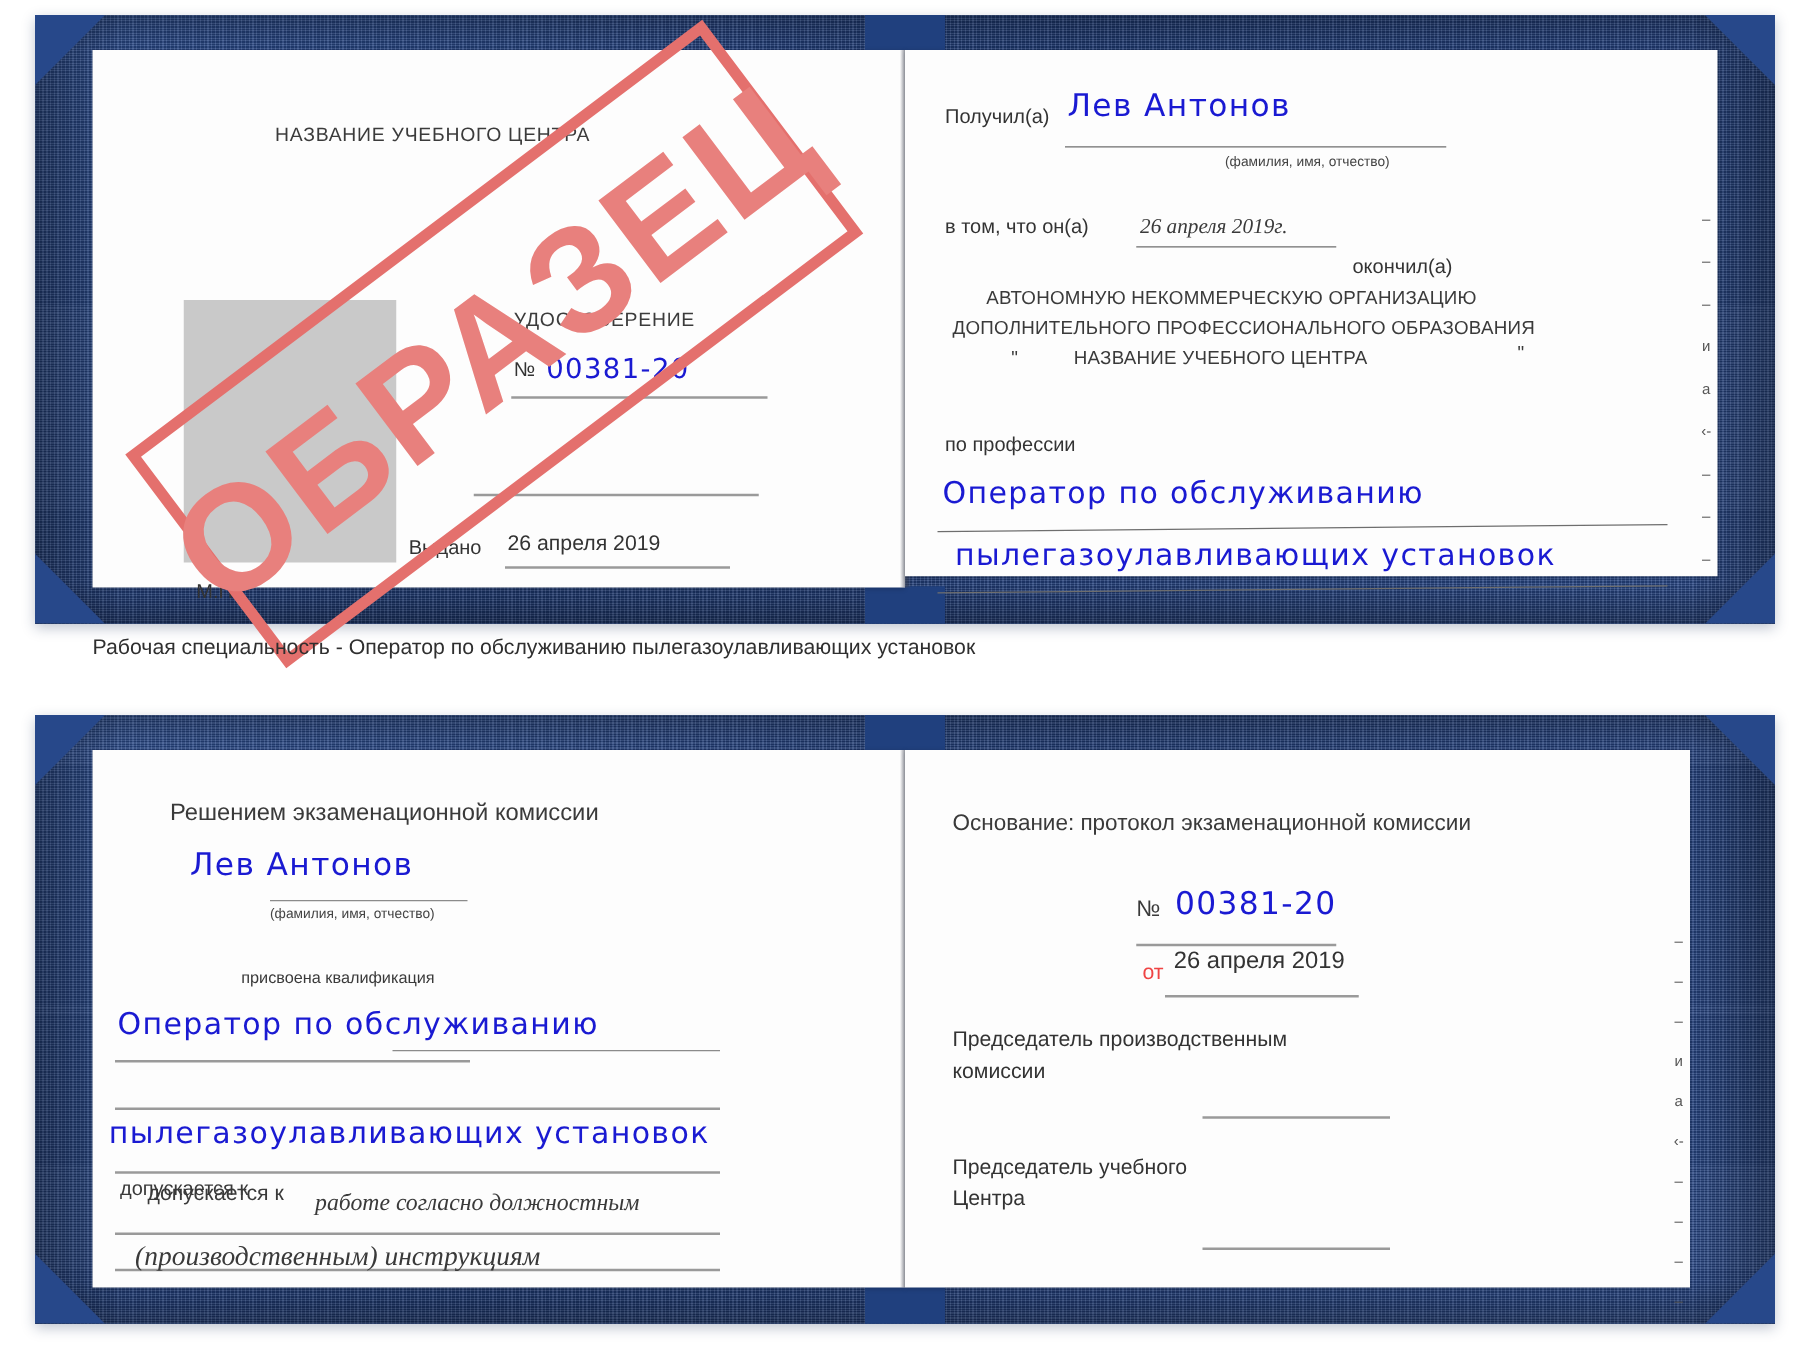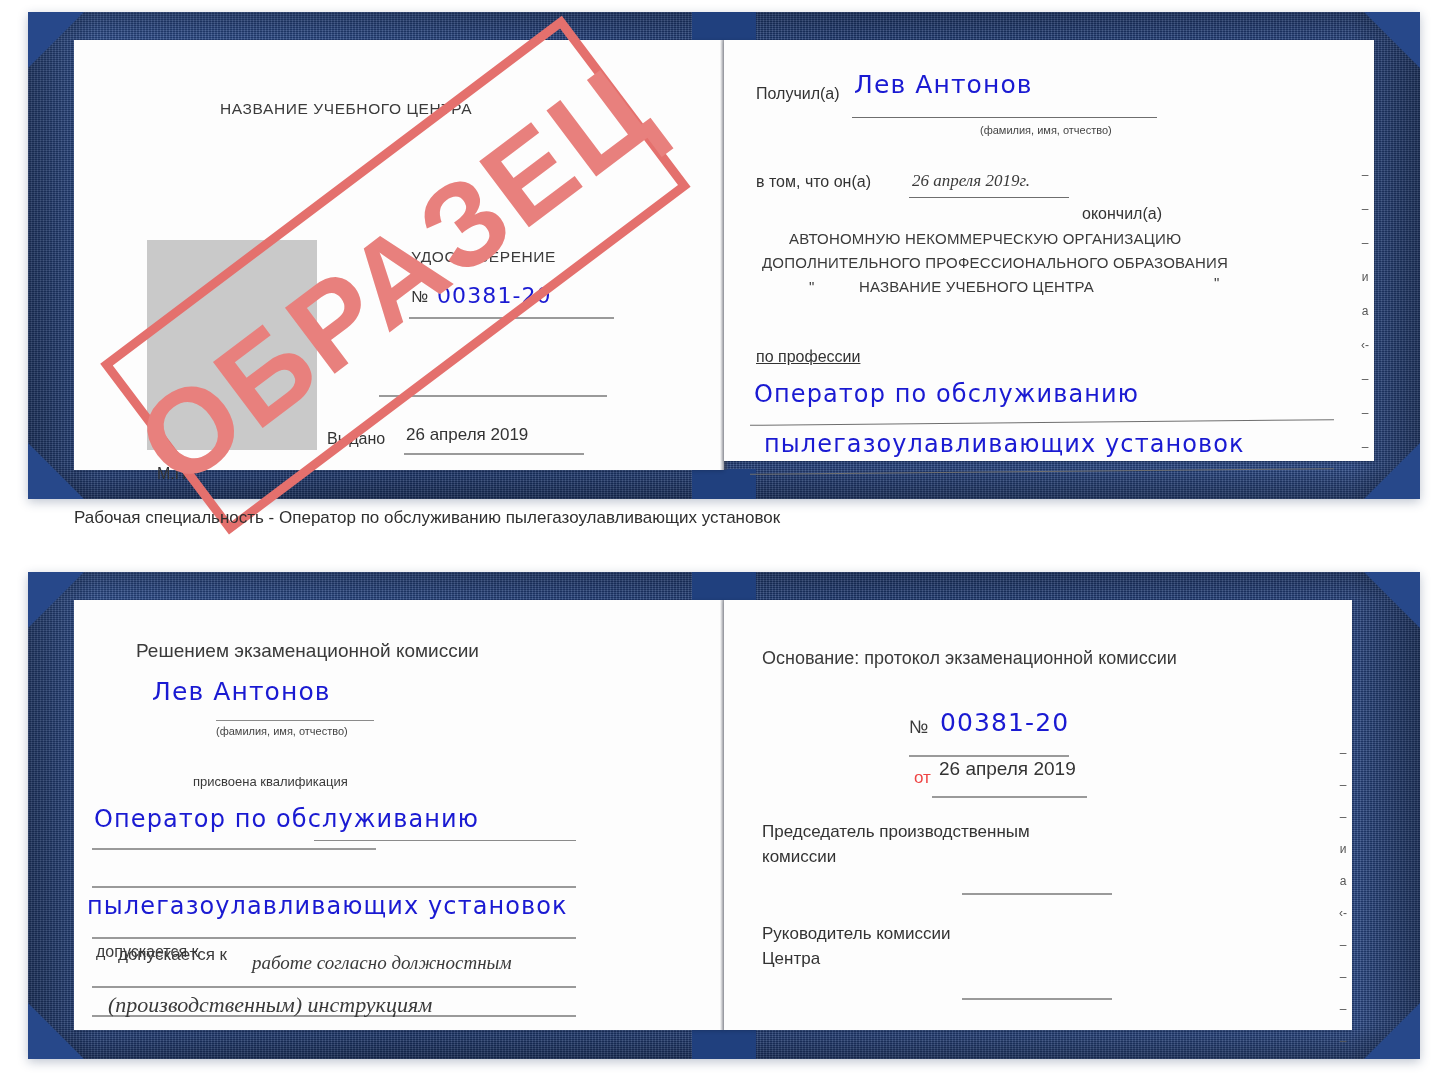--- a/index.html
+++ b/index.html
@@ -164,21 +164,21 @@
       <div class="pt fill-ital" style="left:188px;top:131px;font-size:17px;">26 апреля 2019г.</div>
       <div class="rule dark" style="left:185px;top:157px;width:160px;"></div>
       <div class="pt lbl" style="left:358px;top:133px;font-size:16px;margin-top:32px;">окончил(а)</div>
 
       <div class="pt org" style="left:38px;top:214px;font-weight:400;">ДОПОЛНИТЕЛЬНОГО ПРОФЕССИОНАЛЬНОГО ОБРАЗОВАНИЯ</div>
       <div class="pt org" style="left:65px;top:190px;font-weight:400;">АВТОНОМНУЮ НЕКОММЕРЧЕСКУЮ ОРГАНИЗАЦИЮ</div>
       <div class="pt org" style="left:85px;top:238px;">"</div>
       <div class="pt org" style="left:135px;top:238px;">НАЗВАНИЕ УЧЕБНОГО ЦЕНТРА</div>
       <div class="pt org" style="left:490px;top:234px;">"</div>
 
-      <div class="pt lbl" style="left:32px;top:308px;font-size:16px;text-decoration:underline;">по профессии</div>
+      <div class="pt lbl" style="left:32px;top:308px;font-size:16px;">по профессии</div>
 
       <div class="pt ink" style="left:30px;top:340px;font-size:24px;">Оператор по обслуживанию</div>
       <div class="rule dark" style="left:26px;top:382px;width:584px;transform:rotate(-0.55deg);"></div>
 
       <div class="pt ink" style="left:40px;top:390px;font-size:24px;">пылегазоулавливающих установок</div>
       <div class="rule dark" style="left:26px;top:431px;width:584px;transform:rotate(-0.55deg);"></div>
 
       <div style="position:absolute;right:-4px;top:128px;width:26px;display:flex;flex-direction:column;align-items:center;gap:20px;">
         <span class="edgemark" style="position:relative;">–</span>
         <span class="edgemark" style="position:relative;">–</span>
@@ -251,21 +251,21 @@
       <div class="rule" style="left:185px;top:155px;width:160px;"></div>
 
       <div class="pt" style="left:190px;top:168px;font-size:17px;color:#ef4444;">от</div>
       <div class="pt" style="left:215px;top:158px;font-size:19px;color:#333;">26 апреля 2019</div>
       <div class="rule" style="left:208px;top:196px;width:155px;"></div>
 
       <div class="pt" style="left:38px;top:222px;font-size:17px;color:#333;">Председатель производственным</div>
       <div class="pt" style="left:38px;top:247px;font-size:17px;color:#333;">комиссии</div>
       <div class="rule" style="left:238px;top:293px;width:150px;"></div>
 
-      <div class="pt" style="left:38px;top:324px;font-size:17px;color:#333;">Руководитель комиссии</div>
+      <div class="pt" style="left:38px;top:324px;font-size:17px;color:#333;">Председатель учебного</div>
       <div class="pt" style="left:38px;top:349px;font-size:17px;color:#333;">Центра</div>
       <div class="rule" style="left:238px;top:398px;width:150px;"></div>
 
       <div style="position:absolute;right:-4px;top:146px;width:26px;display:flex;flex-direction:column;align-items:center;gap:18px;">
         <span class="edgemark" style="position:relative;">–</span>
         <span class="edgemark" style="position:relative;">–</span>
         <span class="edgemark" style="position:relative;">–</span>
         <span class="edgemark" style="position:relative;">и</span>
         <span class="edgemark" style="position:relative;">а</span>
         <span class="edgemark" style="position:relative;">‹-</span>

